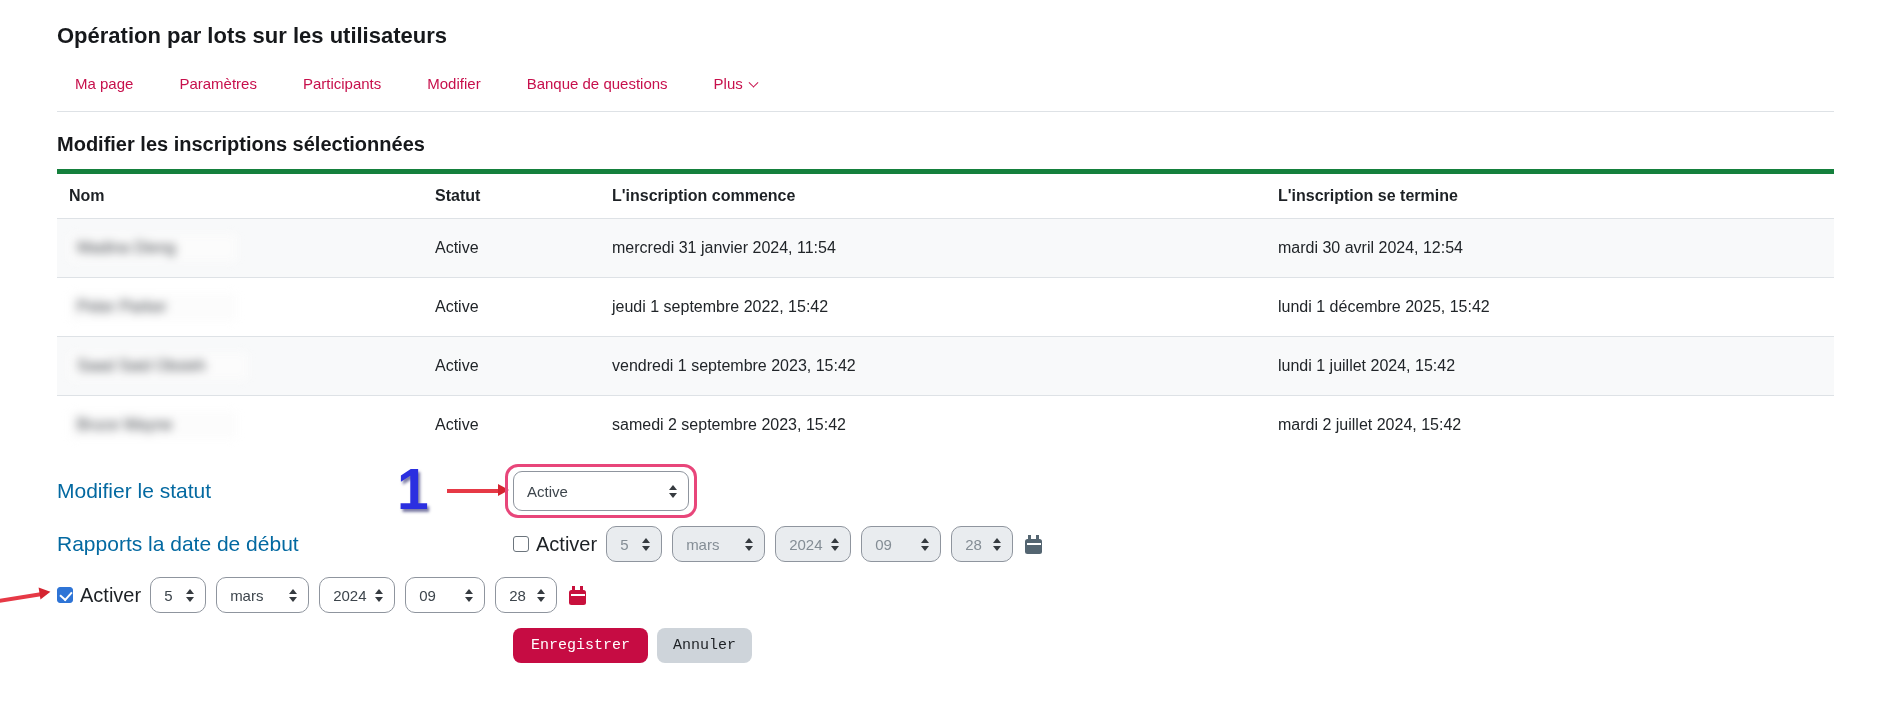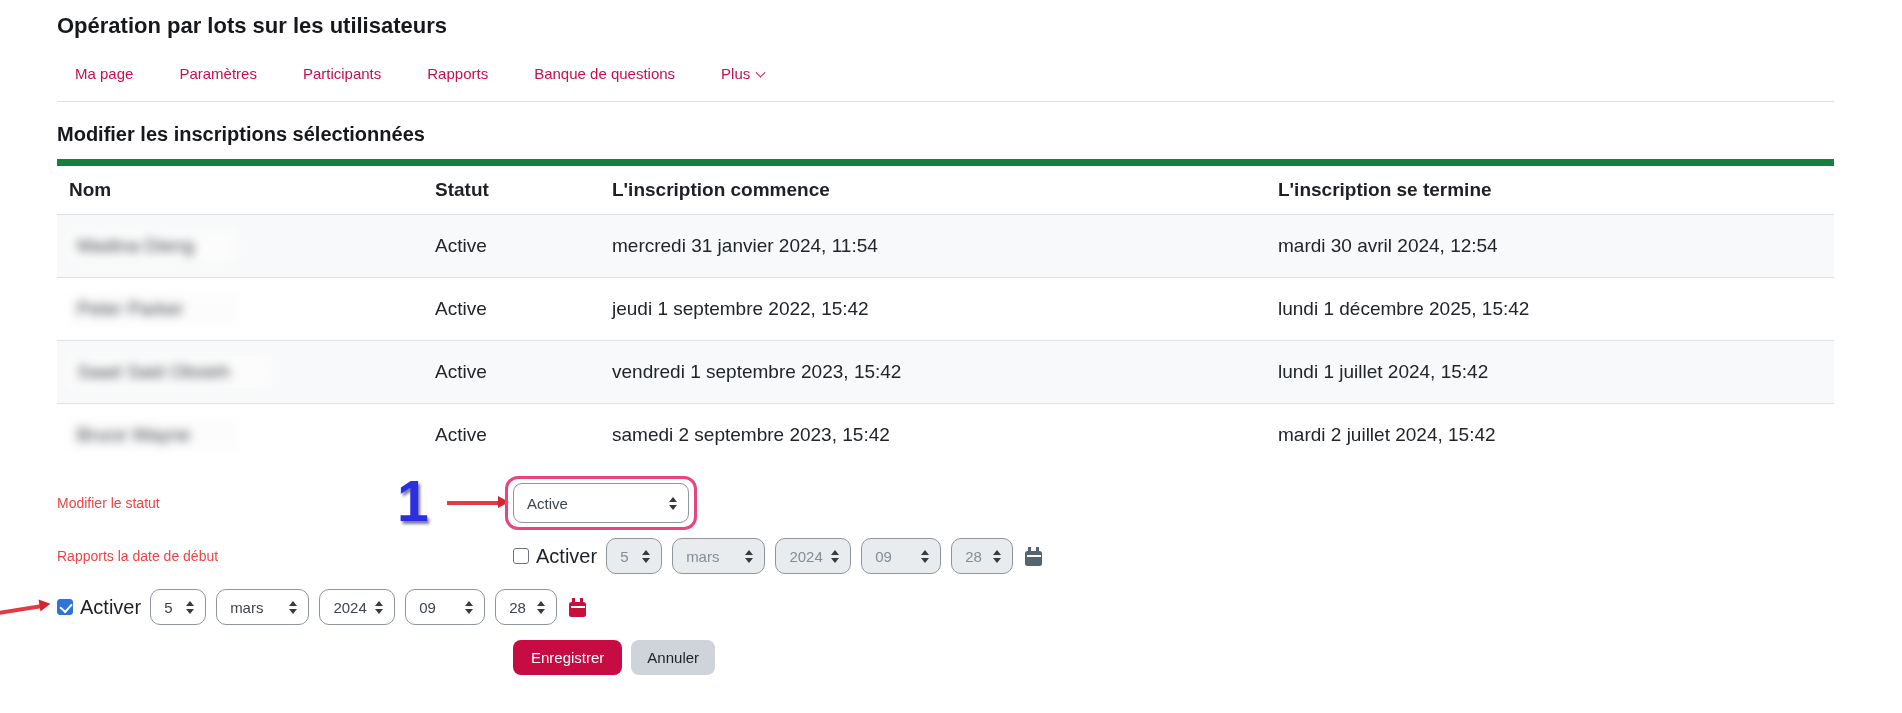--- a/index.html
+++ b/index.html
@@ -1,52 +1,52 @@
 <!DOCTYPE html>
 <html lang="fr"><head>
 <meta charset="utf-8">
 <style>
   * { margin:0; padding:0; box-sizing:border-box; }
   html,body { width:1902px; height:713px; background:#fff; overflow:hidden;
     font-family:"Liberation Sans","DejaVu Sans",sans-serif; color:#1d2125; }
   .page { padding:0 68px 0 57px; }
 
   
-  h1.title { font-size:22px; font-weight:700; padding-top:13px; color:#16181b; }
+  h1.title { font-size:22px; font-weight:700; padding-top:23px; color:#16181b; }
   nav.course-nav { display:flex; align-items:center; gap:30px; margin-top:26px;
     padding:0 0 19px 10px; border-bottom:1px solid #dee2e6; }
   nav.course-nav a { color:#c7104c; font-size:15px; text-decoration:none; padding:0 8px; cursor:pointer; }
   .chev { display:inline-block; width:7px; height:7px; border-right:1.6px solid #c7104c;
     border-bottom:1.6px solid #c7104c; transform:rotate(45deg) translate(-2px,-2px); margin-left:7px; }
 
   
   h2.section-heading { font-size:20px; font-weight:700; margin-top:21px; margin-bottom:13px; color:#16181b; }
 
   
-  table.enrol { width:100%; border-collapse:collapse; border-top:7px solid #15803d; font-size:19px; }
+  table.enrol { width:100%; border-collapse:collapse; border-top:5px solid #15803d; font-size:16px; }
   table.enrol th { text-align:left; font-weight:700; padding:13px 12px; }
   table.enrol tbody tr { border-top:1px solid #dee2e6; }
   table.enrol tbody tr:nth-child(odd) { background:#f8f9fa; }
   table.enrol td { padding:15px 12px; color:#212529; }
   .blur-name { display:inline-block; min-width:168px; padding:5px 42px 5px 8px;
     color:#41454b; background:rgba(252,252,252,.92); filter:blur(5px); border-radius:2px; }
 
   
   .form { margin-top:17px; }
   .frow { display:flex; align-items:center; }
   .frow + .frow { margin-top:15px; }
-  .flabel { width:456px; font-size:14px; color:#ef4444; }
+  .flabel { width:456px; font-size:21px; color:#0369a1; }
   .fctl { display:flex; align-items:center; position:relative; }
 
   .select { display:flex; align-items:center; justify-content:space-between;
     background:#fff; border:1px solid #8f959e; border-radius:9px; font-size:15px;
     color:#3d454c; padding:0 11px 0 13px; cursor:pointer; }
   .sel-status { width:176px; height:40px; }
   .sel-date { height:36px; border-radius:10px; margin-right:10px; justify-content:space-between; }
-  .sel-day { width:56px; } .sel-month { width:93px; } .sel-year { width:76px;justify-content:center; }
+  .sel-day { width:56px; } .sel-month { width:93px; } .sel-year { width:76px; }
   .sel-hour { width:80px; } .sel-min { width:62px; }
   .disabled.select { background:#e9ecef; color:#848d95; cursor:default; }
 
   .updown { display:inline-flex; flex-direction:column; align-items:center; gap:3px; margin-left:8px; }
   .updown b { display:block; width:0; height:0; border-left:4px solid transparent; border-right:4px solid transparent; }
   .updown .up { border-bottom:5px solid #363b40; }
   .updown .dn { border-top:5px solid #363b40; }
 
   .cb { width:16px; height:16px; border:1.5px solid #6c757d; border-radius:3px;
     background:#fff; margin-right:7px; cursor:pointer; position:relative; flex:none; }
@@ -72,36 +72,36 @@
   .num1 { left:-116px; top:50%; transform:translateY(-52%); }
   .num2 { left:-118px; top:50%; transform:translateY(-30%); }
   .arrow { position:absolute; height:3.5px; background:#e63946; pointer-events:none; }
   .arrow::after { content:""; position:absolute; right:-10px; top:-5.5px;
     border-left:11px solid #d42430; border-top:6.5px solid transparent; border-bottom:6.5px solid transparent; }
   .arrow1 { left:-66px; top:calc(50% - 2px); width:52px; }
   .arrow2 { left:-76px; top:calc(50% + 2px); width:60px; transform:rotate(-9deg); }
 
   
   .btn-row { margin-top:20px; }
-  .btn { font-family:Liberation Sans, sans-serif; font-size:15px; border:none; border-radius:8px; cursor:pointer; }
+  .btn { font-family:Liberation Mono, monospace; font-size:15px; border:none; border-radius:8px; cursor:pointer; }
   .btn-primary { background:#c60c43; color:#fff; padding:9px 18px; }
   .btn-secondary { background:#ced4da; color:#1d2125; padding:9px 16px; margin-left:9px; }
 </style>
 </head>
 <body>
 
 <div class="page">
 
   <h1 class="title">Opération par lots sur les utilisateurs</h1>
 
   <nav class="course-nav">
     <a>Ma page</a>
     <a>Paramètres</a>
     <a>Participants</a>
-    <a>Rapports</a>
+    <a>Modifier</a>
     <a>Banque de questions</a>
     <a><span>Plus</span><span class="chev"></span></a>
   </nav>
 
   <h2 class="section-heading">Modifier les inscriptions sélectionnées</h2>
 
   <table class="enrol">
     <colgroup>
         <col style="width:366px">
         <col style="width:177px">

